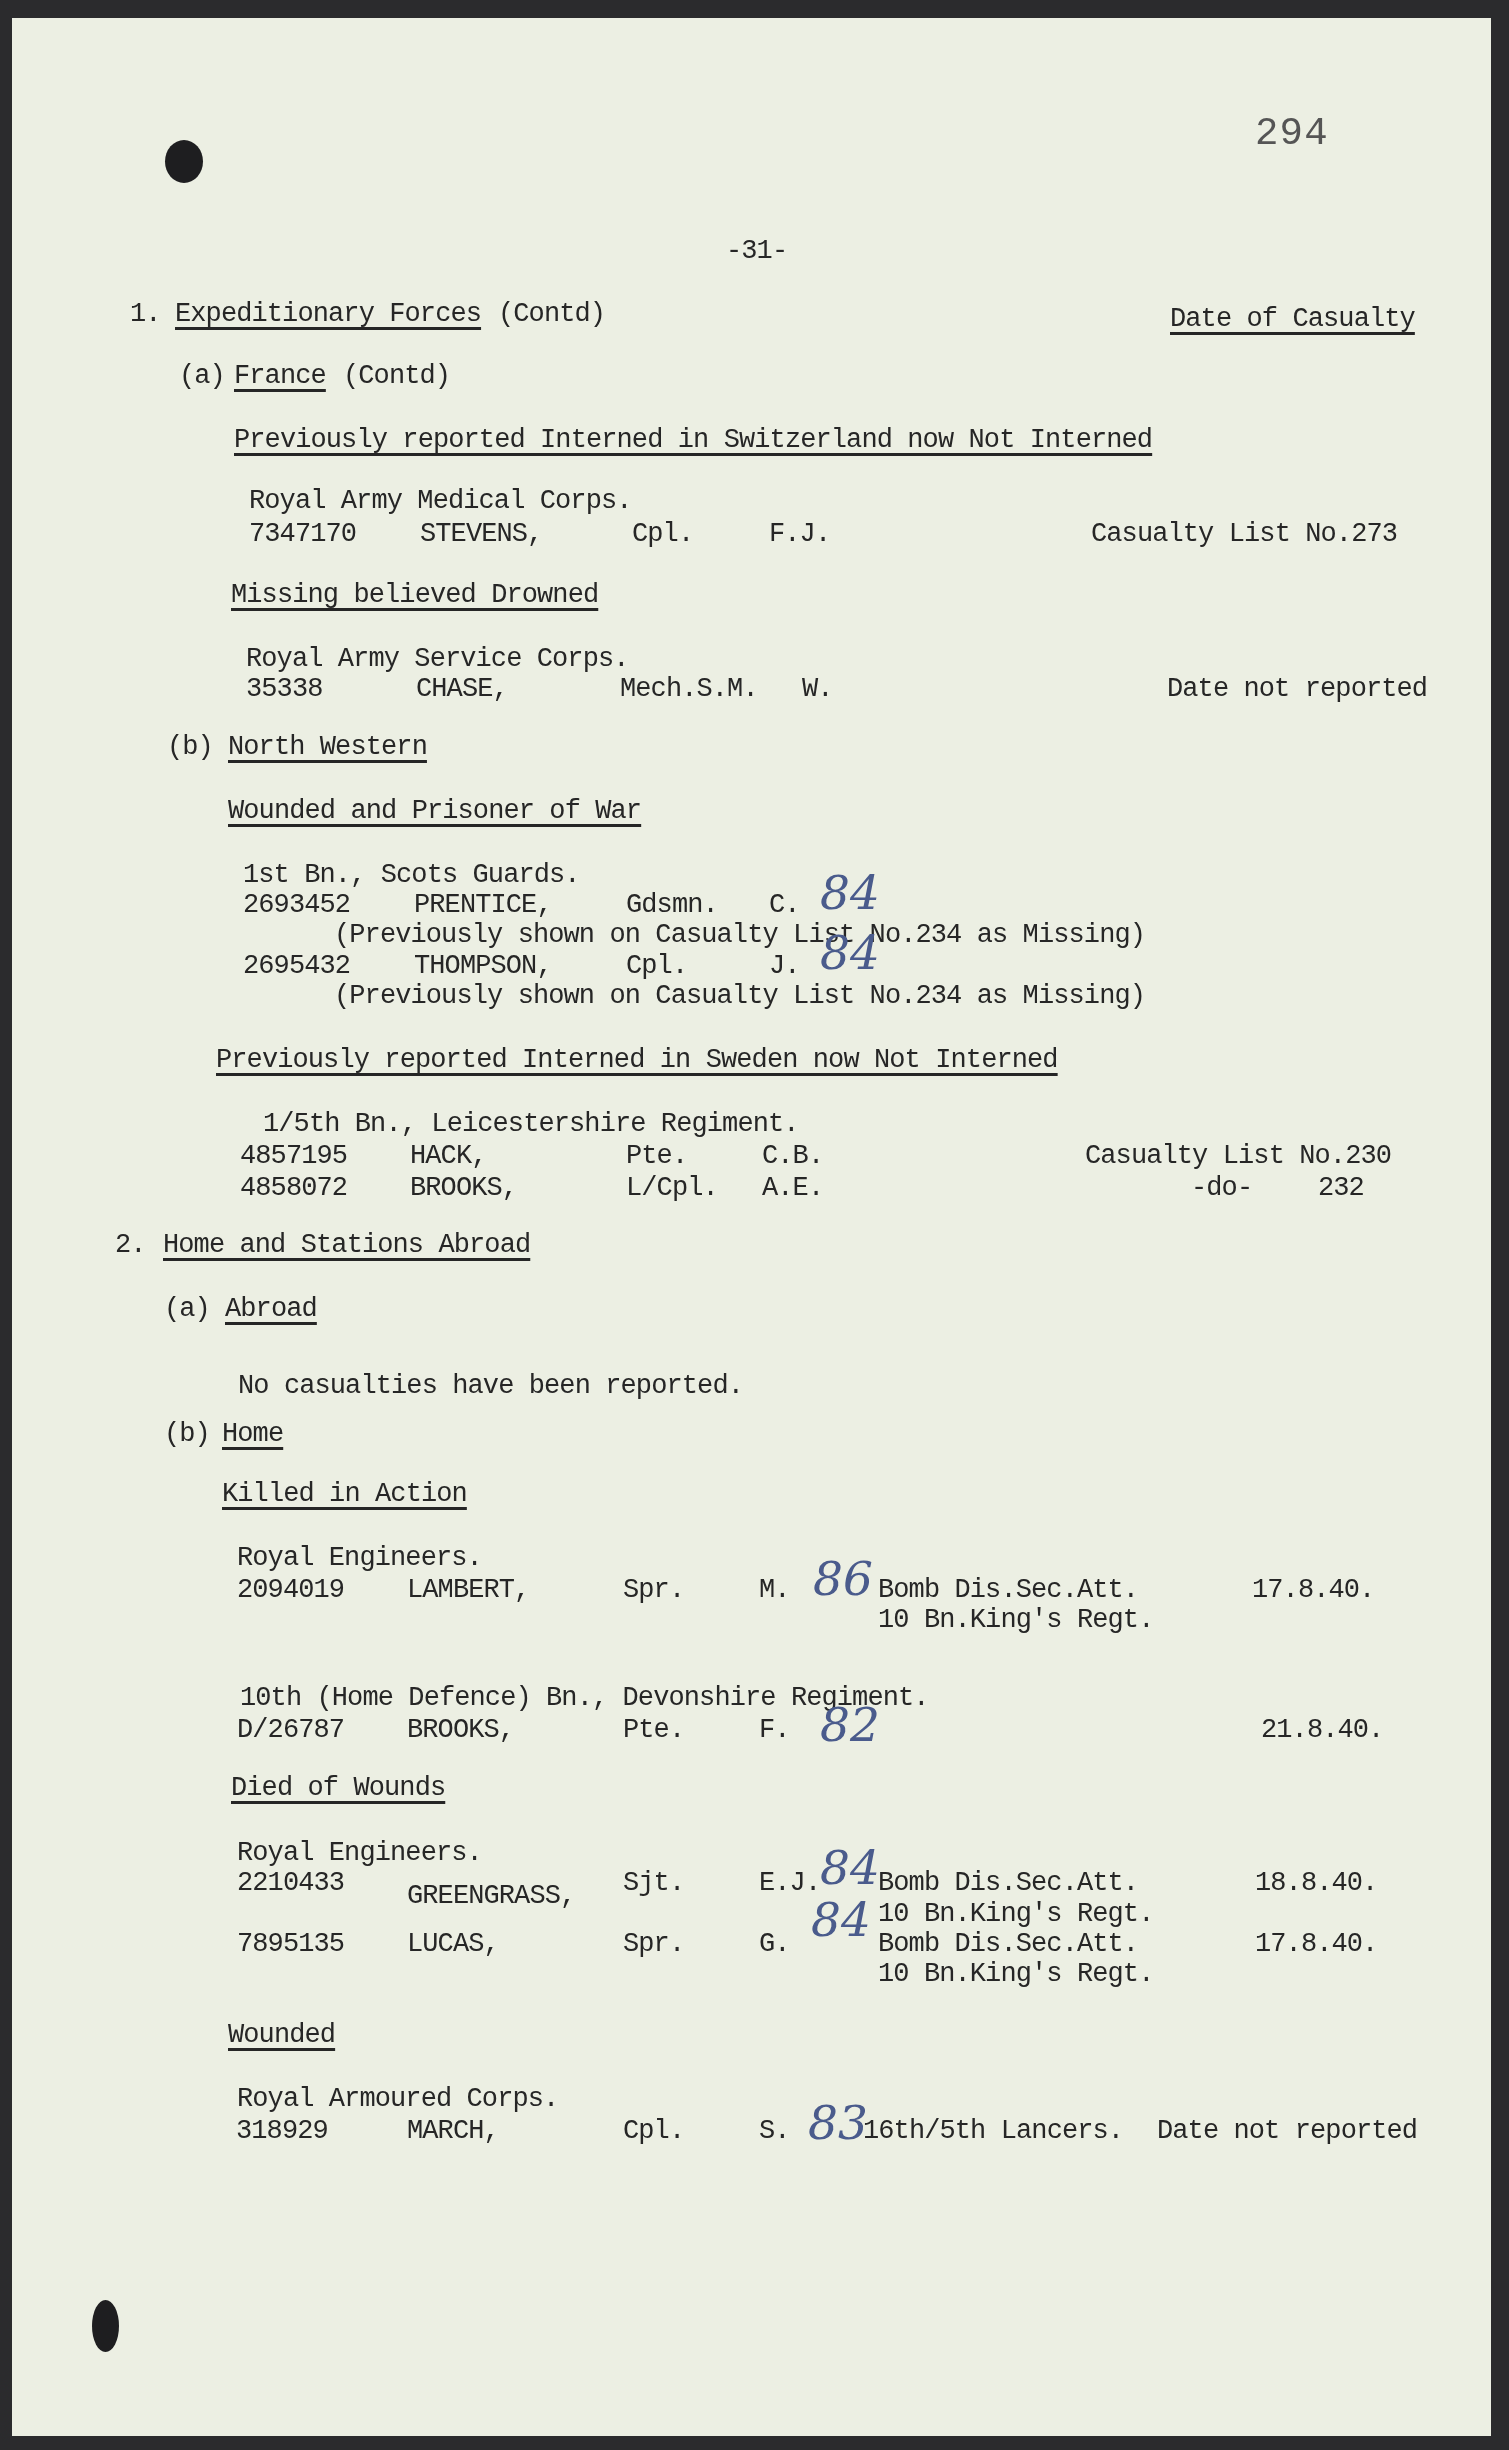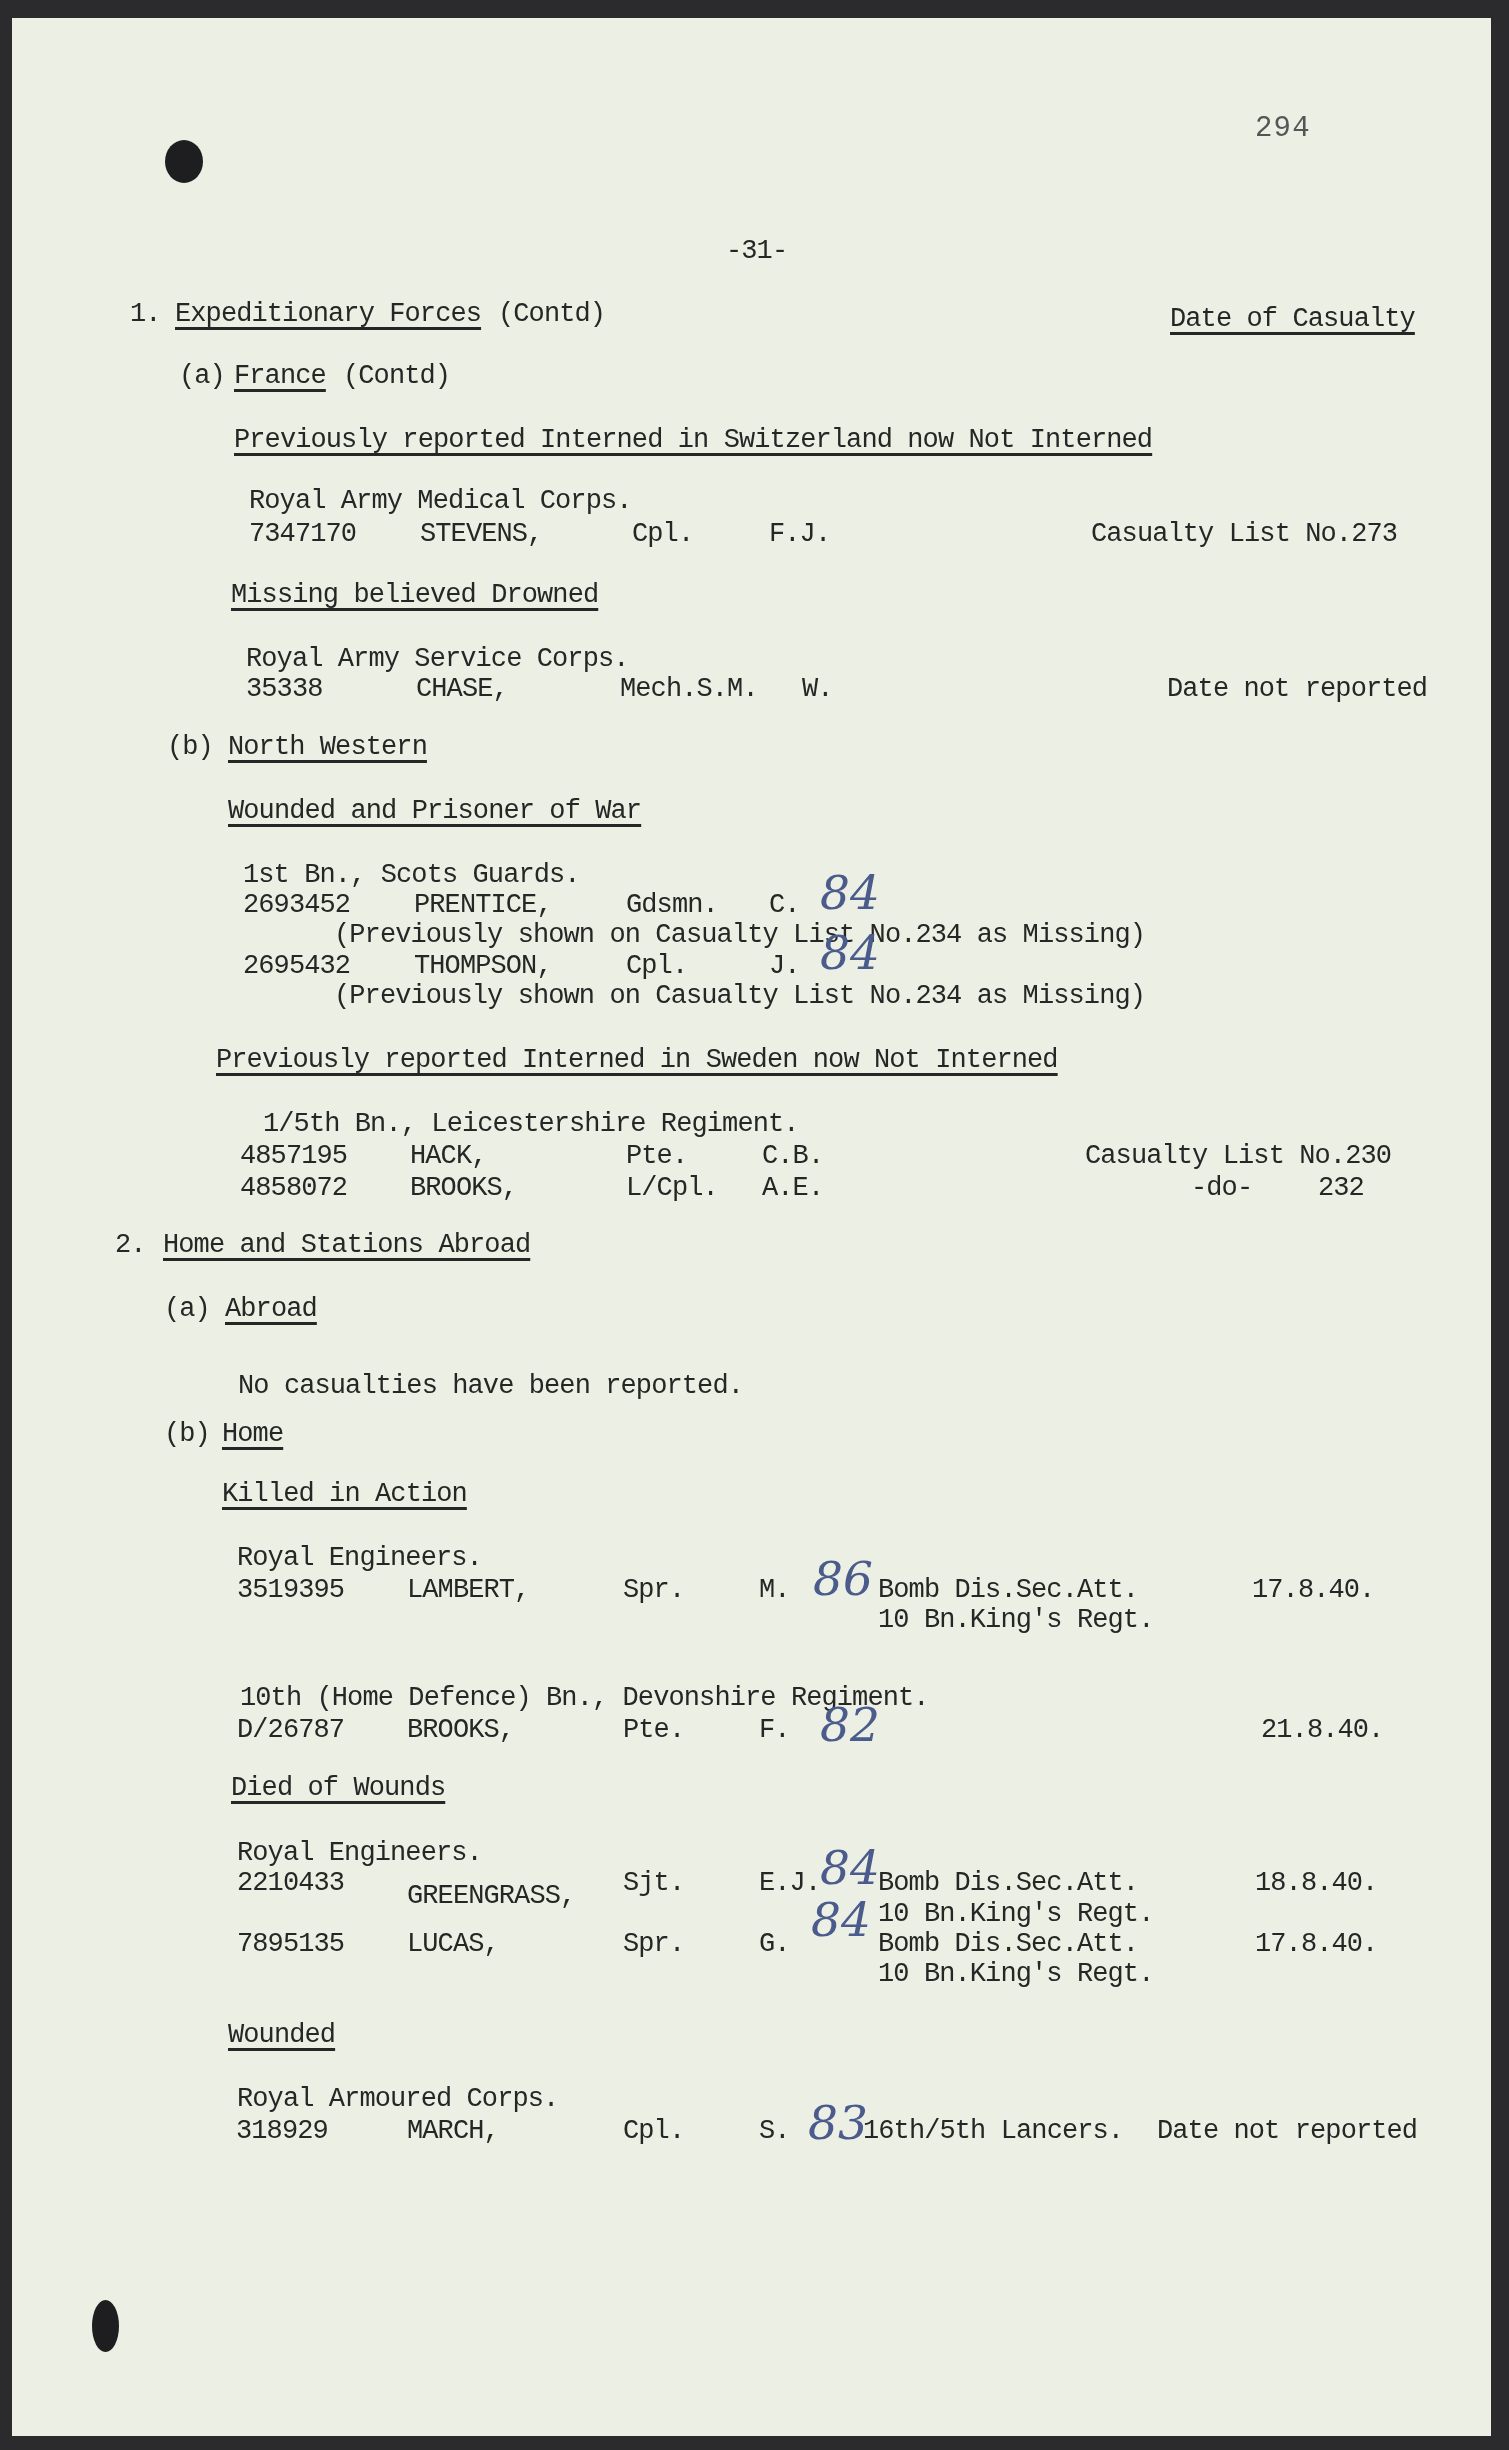--- a/index.html
+++ b/index.html
@@ -8,21 +8,21 @@
     font-family:"Liberation Mono","DejaVu Sans Mono",monospace;
   }
   .paper {
     position:absolute; left:12px; top:18px; width:1479px; height:2418px;
     background:#ecefe3; color:#2a2a2a;
   }
   .hole { position:absolute; background:#1e1e20; border-radius:50%; }
   .t { position:absolute; font-size:27px; line-height:30px; white-space:pre; letter-spacing:-0.9px; color:#262626; }
   .u { text-decoration:underline; text-decoration-thickness:3px; text-underline-offset:6px; }
   .hw { position:absolute; font-family:"DejaVu Serif",serif; font-style:italic; color:#4a5b8c; font-size:47px; line-height:47px; }
-  .stamp { position:absolute; font-size:29px; color:#555; letter-spacing:1.2px; }
+  .stamp { position:absolute; font-size:39px; color:#555; letter-spacing:1.2px; }
 </style>
 </head>
 <body>
 
 <div class="paper">
   <div class="hole" style="left:153px;top:122px;width:38px;height:43px;"></div>
   <div class="hole" style="left:80px;top:2282px;width:27px;height:52px;"></div>
 
   <div class="stamp" style="left:1243px;top:94px;">294</div>
   <div class="t" style="left:714px;top:218px;">-31-</div>
@@ -89,21 +89,21 @@
 
   <div class="t" style="left:152px;top:1276px;">(a)</div>
   <div class="t u" style="left:213px;top:1276px;">Abroad</div>
   <div class="t" style="left:226px;top:1337px;margin-top:16px;">No casualties have been reported.</div>
 
   <div class="t" style="left:152px;top:1401px;">(b)</div>
   <div class="t u" style="left:210px;top:1401px;">Home</div>
 
   <div class="t u" style="left:210px;top:1461px;">Killed in Action</div>
   <div class="t" style="left:225px;top:1525px;">Royal Engineers.</div>
-  <div class="t" style="left:225px;top:1557px;">3519395</div>
+  <div class="t" style="left:225px;top:1557px;">2094019</div>
   <div class="t" style="left:395px;top:1557px;">LAMBERT,</div>
   <div class="t" style="left:611px;top:1557px;">Spr.</div>
   <div class="t" style="left:747px;top:1557px;">M.</div>
   <div class="hw" style="left:801px;top:1537px;">86</div>
   <div class="t" style="left:866px;top:1557px;">Bomb Dis.Sec.Att.</div>
   <div class="t" style="left:866px;top:1587px;">10 Bn.King's Regt.</div>
   <div class="t" style="left:1240px;top:1557px;">17.8.40.</div>
 
   <div class="t" style="left:228px;top:1665px;">10th (Home Defence) Bn., Devonshire Regiment.</div>
   <div class="t" style="left:225px;top:1697px;">D/26787</div>

